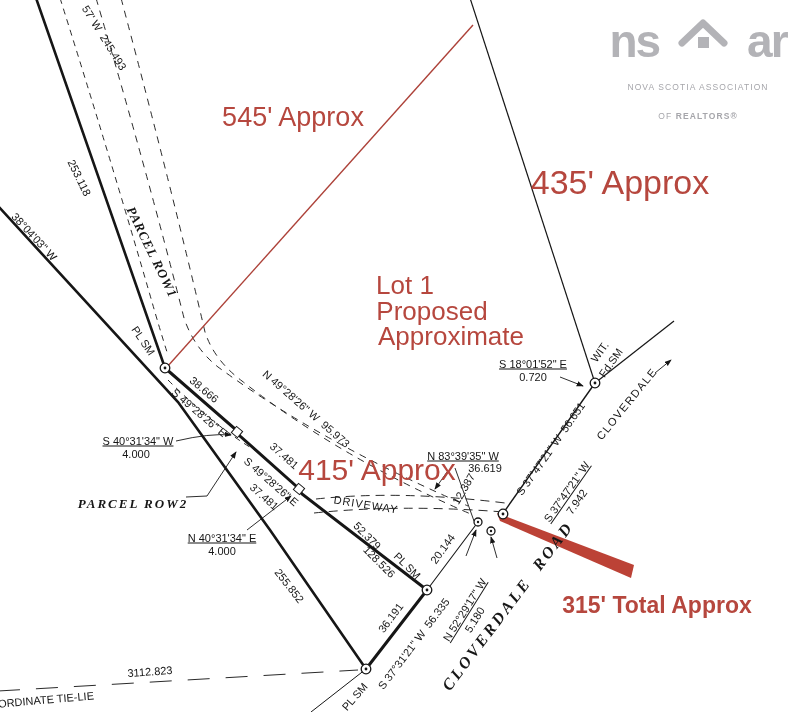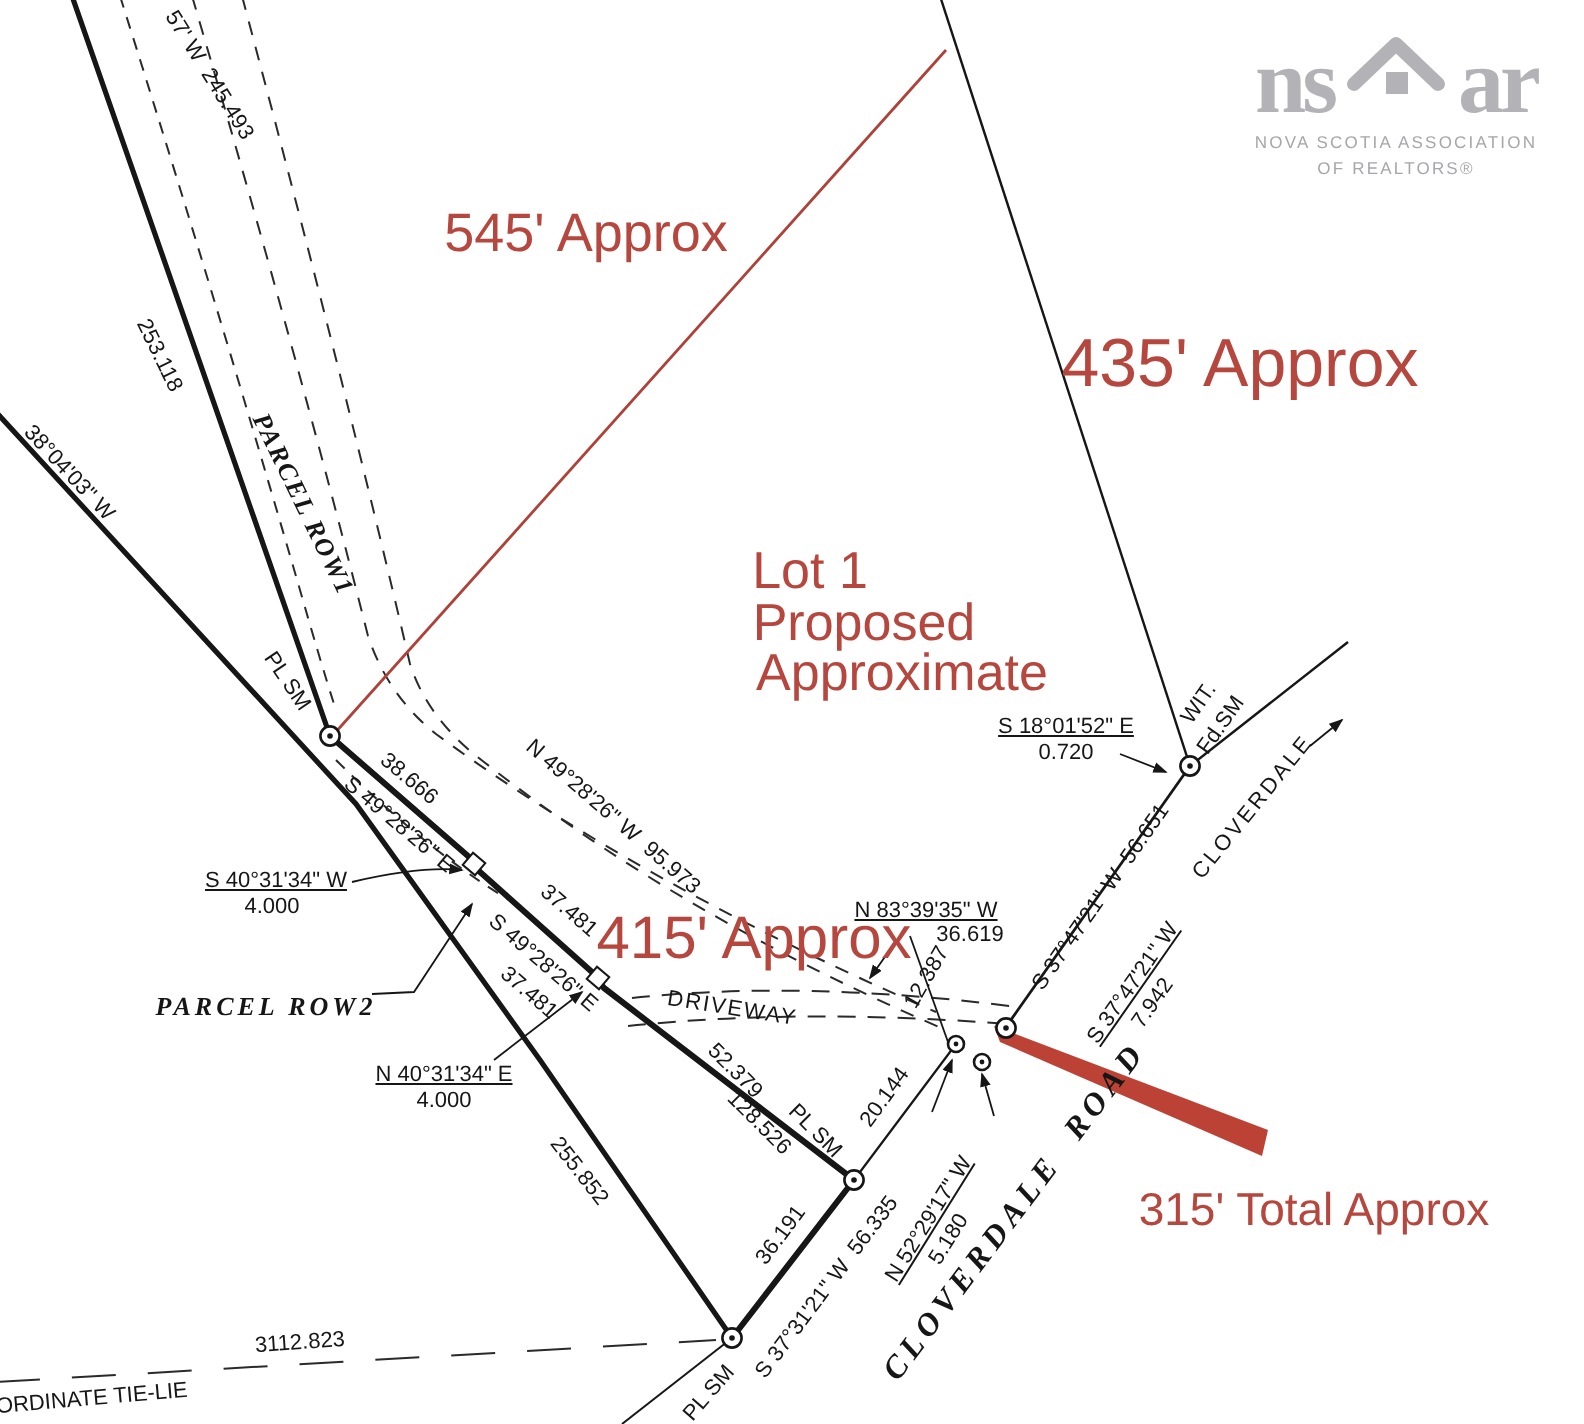--- a/index.html
+++ b/index.html
@@ -7,25 +7,25 @@
   body{width:792px;height:712px;background:var(--paper);position:relative;overflow:hidden;
        font-family:"Liberation Sans",sans-serif;}
   #stage{position:absolute;inset:0;}
   #drawing{position:absolute;left:0;top:0;}
   #labels{position:absolute;inset:0;pointer-events:none;}
   .lb{position:absolute;font:11px "Liberation Sans",sans-serif;color:var(--ink);
       white-space:pre;transform-origin:50% 50%;line-height:1;}
   .lb.serif{font-family:"Liberation Serif","DejaVu Serif",serif;font-style:italic;font-weight:bold;}
   .lb.red{color:var(--red);font-weight:normal;}
   .logo{position:absolute;right:6px;top:16px;width:176px;text-align:center;color:var(--logo);}
-  .logo-word{font-family:Liberation Serif, serif;font-weight:bold;font-size:46px;line-height:1;
-             letter-spacing:-2px;display:flex;align-items:flex-end;justify-content:center;gap:5px;}
+  .logo-word{font-family:Liberation Sans, sans-serif;font-weight:bold;font-size:46px;line-height:1;
+             letter-spacing:-2px;display:flex;align-items:flex-end;justify-content:center;gap:18px;}
   .logo-word .hse{display:inline-block;margin:0 1px 2px 1px;}
-  .logo-sub{font-size:8.5px;letter-spacing:1.1px;color:#a6a6ab;margin-top:2px;line-height:1.25;}
-  .logo-sub b{font-weight:normal;letter-spacing:1.1px;}
+  .logo-sub{font-size:8.5px;letter-spacing:1.1px;color:#a6a6ab;margin-top:18px;line-height:1.25;}
+  .logo-sub b{font-weight:bold;letter-spacing:1.1px;}
 </style>
 </head>
 <body>
 
 <div id="stage">
 
   <svg id="drawing" width="792" height="712" viewBox="0 0 792 712">
     <defs>
       <marker id="ah" markerWidth="9" markerHeight="8" refX="7" refY="3" orient="auto">
         <path d="M0,0 L8,3 L0,6 z" fill="#161616"></path>
@@ -138,21 +138,21 @@
       <span class="lb" style="left: 465px; top: 610px; text-decoration: underline; transform: translate(-50%, -50%) rotate(-58deg);">N 52°29'17" W</span>
       <span class="lb" style="left: 475px; top: 620px; transform: translate(-50%, -50%) rotate(-58deg);">5.180</span>
       <span class="lb" style="left: 627px; top: 404px; letter-spacing: 1.5px; transform: translate(-50%, -50%) rotate(-51deg);">CLOVERDALE</span>
       <span class="lb serif" style="left: 508px; top: 606px; font-size: 16px; letter-spacing: 3px; transform: translate(-50%, -50%) rotate(-53deg);">CLOVERDALE  ROAD</span>
       <span class="lb red" style="left: 293px; top: 117px; font-size: 27px; transform: translate(-50%, -50%) rotate(0deg); text-align: center;">545' Approx</span>
       <span class="lb red" style="left: 620px; top: 182px; font-size: 34px; transform: translate(-50%, -50%) rotate(0deg);">435' Approx</span>
       <span class="lb red" style="left: 405px; top: 285px; font-size: 26px; transform: translate(-50%, -50%) rotate(0deg);">Lot 1</span>
       <span class="lb red" style="left: 432px; top: 311px; font-size: 26px; transform: translate(-50%, -50%) rotate(0deg);">Proposed</span>
       <span class="lb red" style="left: 451px; top: 336px; font-size: 26px; transform: translate(-50%, -50%) rotate(0deg);">Approximate</span>
       <span class="lb red" style="left: 377px; top: 470px; font-size: 30px; transform: translate(-50%, -50%) rotate(0deg);">415' Approx</span>
-      <span class="lb red" style="left: 657px; top: 605px; font-size: 23px; transform: translate(-50%, -50%) rotate(0deg);">315' Total Approx</span>
+      <span class="lb red" style="left: 657px; top: 605px; font-size: 23px; transform: translate(-50%, -50%) rotate(0deg); font-weight: bold;">315' Total Approx</span>
     </div>
 
   <div class="logo">
     <div class="logo-word">
       <span>ns</span>
       <span class="hse">
         <svg width="50" height="38" viewBox="0 0 50 38">
           <path d="M4,26 L25,6 L46,26" fill="none" stroke="#b3b3b7" stroke-width="7" stroke-linecap="round" stroke-linejoin="round"></path>
           <rect x="20" y="20" width="11" height="11" fill="#b3b3b7"></rect>
         </svg>

